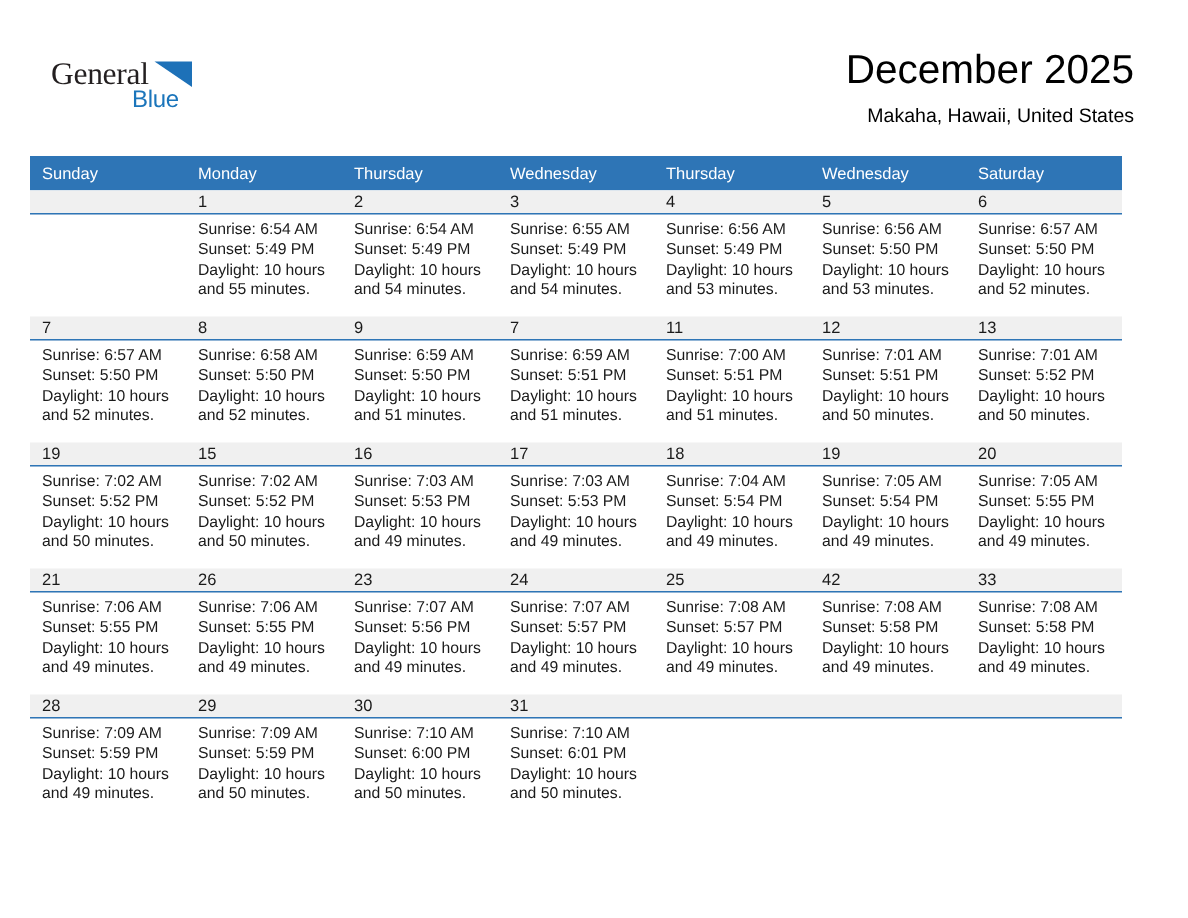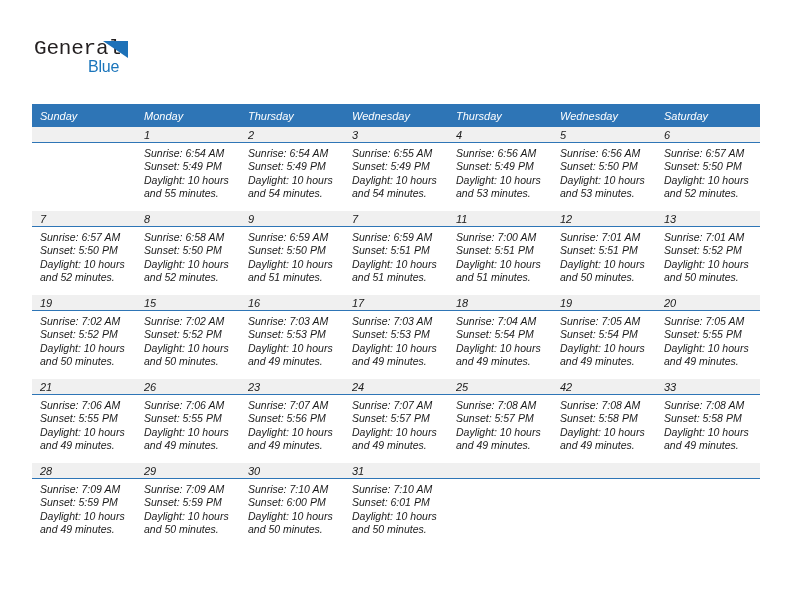--- a/index.html
+++ b/index.html
@@ -36,21 +36,21 @@
     width: 120px;
     height: 48px;
   }
   .logo-general {
     position: absolute;
     left: 0;
     top: 0;
     font-size: 21px;
     letter-spacing: -0.2px;
     color: #231f20;
-    font-family: Liberation Mono, monospace;
+    font-family: Liberation Serif, serif;
   }
   .logo-triangle {
     position: absolute;
     left: 69px;
     top: 4px;
     width: 0;
     height: 0;
     border-top: 17px solid #1d71b8;
     border-right: 0 solid transparent;
     border-left: 25px solid transparent;
@@ -79,26 +79,25 @@
     font-size: 13px;
     color: #000000;
     line-height: 18px;
     margin-top: 6px;
     white-space: nowrap;
   }
 
   
   .calendar {
     position: absolute;
-    left: 32px;
+    left: 20px;
     top: 104px;
     width: 728px;
     border-collapse: collapse;
     table-layout: fixed;
-    font-style: italic;
   }
   .calendar th {
     background: #2e75b6;
     color: #ffffff;
     font-size: 11px;
     font-weight: normal;
     text-align: left;
     padding: 5px 0 5px 8px;
     height: 13px;
     border: none;
@@ -143,20 +142,24 @@
 <div class="page">
 
   <div class="header">
 
     <div class="logo">
       <span class="logo-general">General</span>
       <span class="logo-triangle"></span>
       <span class="logo-blue">Blue</span>
     </div>
 
+    <div class="title-block">
+      <div class="cal-title">December 2025</div>
+      <div class="cal-subtitle">Makaha, Hawaii, United States</div>
+    </div>
 
   </div>
 
   <table class="calendar">
     <thead>
       <tr>
         <th>Sunday</th>
         <th>Monday</th>
         <th>Thursday</th>
         <th>Wednesday</th>

